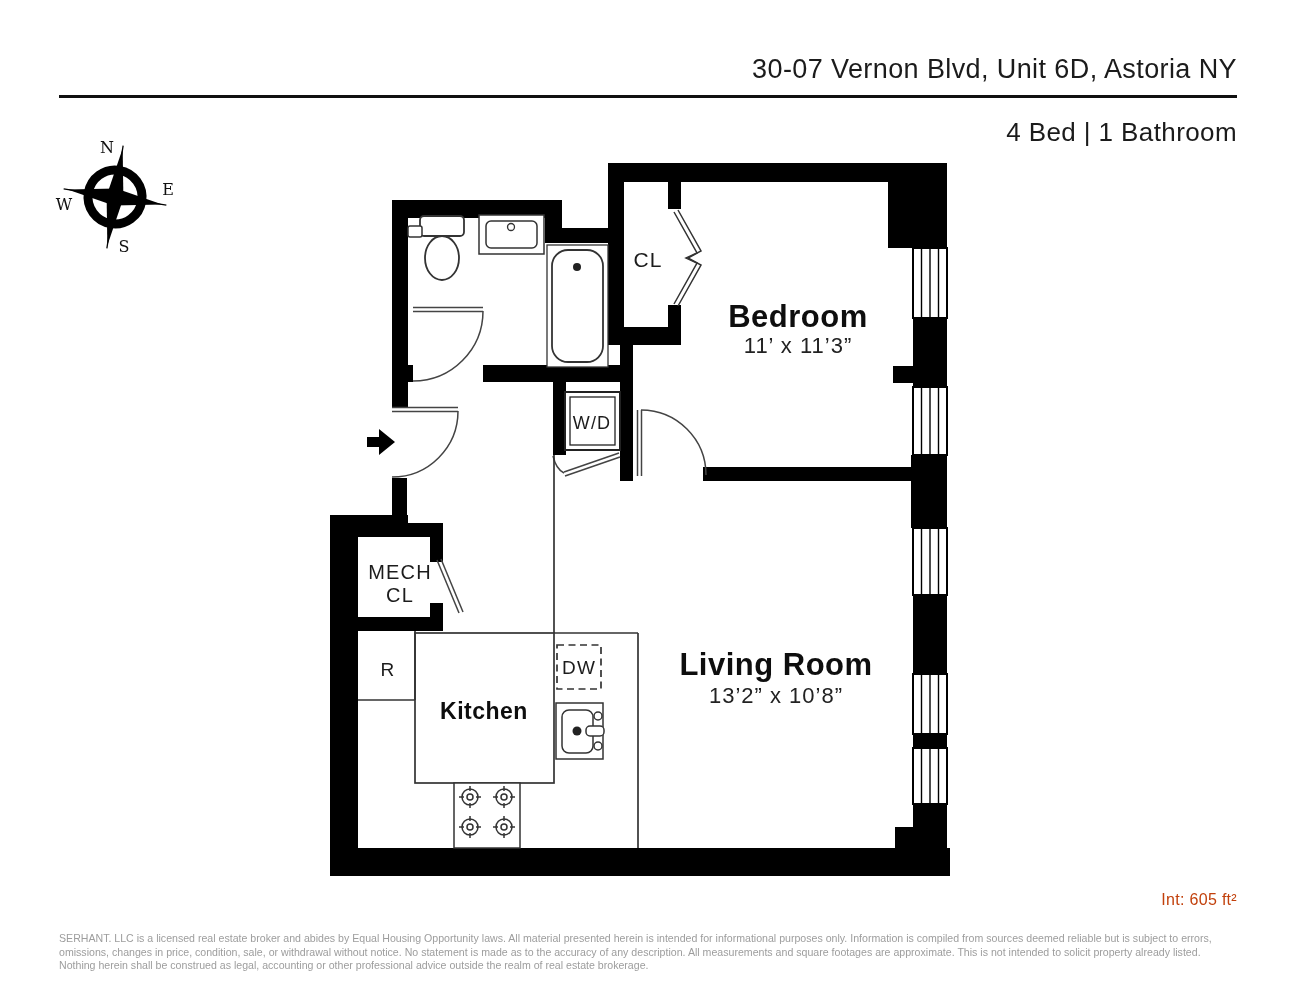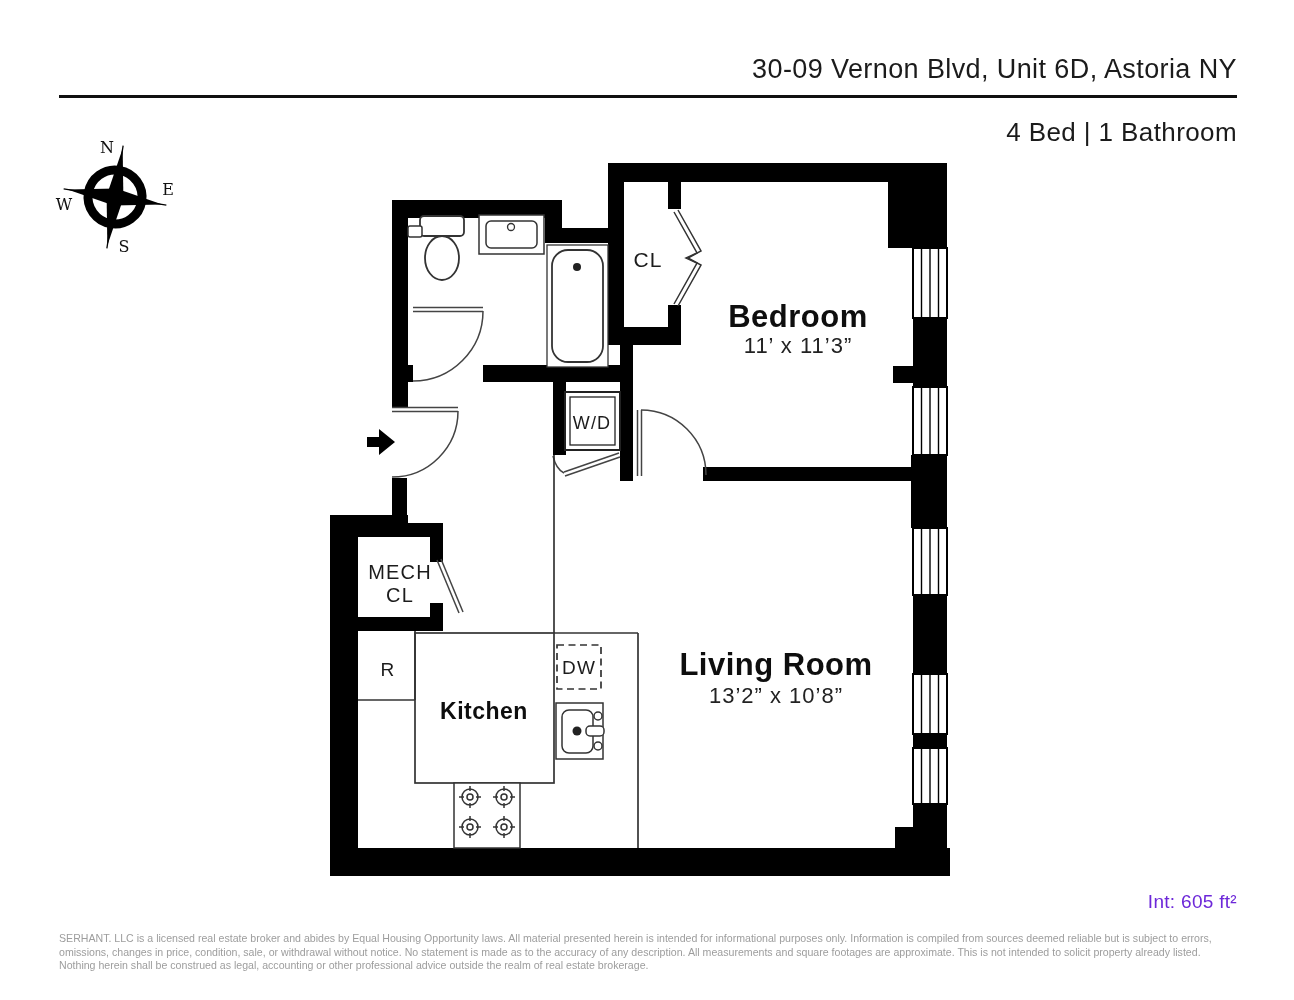--- a/index.html
+++ b/index.html
@@ -13,38 +13,38 @@
   .title-rule {
     position: absolute; top: 95px; left: 59px; width: 1178px; height: 3px;
     background: #101010;
   }
   .page-subtitle {
     position: absolute; top: 117px; right: 57px;
     font-size: 26px; font-weight: 500; color: #1b1b1b; letter-spacing: 0.4px;
   }
   .area-note {
     position: absolute; top: 891px; right: 57px;
-    font-size: 19px; color: #6d28d9; letter-spacing: 0.3px;
+    font-size: 16px; color: #c2410c; letter-spacing: 0.3px;
   }
   .disclaimer {
     position: absolute; top: 932px; left: 59px; width: 1160px;
     font-size: 10.6px; line-height: 13.6px; color: #9d9d9d;
   }
   svg.plan { position: absolute; left: 0; top: 0; }
 
   .room-name { font-family: "Liberation Sans", sans-serif; font-weight: bold; font-size: 31px; fill: #0e0e0e; letter-spacing: 0.5px; text-anchor: middle; }
   .room-dims { font-family: "Liberation Sans", sans-serif; font-size: 22px; fill: #222; letter-spacing: 1px; text-anchor: middle; }
   .kitchen-name { font-family: "Liberation Sans", sans-serif; font-weight: bold; font-size: 23px; fill: #0e0e0e; letter-spacing: 0.5px; text-anchor: middle; }
   .small-label { font-family: "Liberation Sans", sans-serif; font-size: 19px; fill: #1c1c1c; letter-spacing: 1.2px; text-anchor: middle; }
   .compass-letter { font-family: "DejaVu Serif", serif; font-size: 16px; fill: #111; text-anchor: middle; }
 </style>
 </head>
 <body>
 
-<div class="page-title">30-09 Vernon Blvd, Unit 6D, Astoria NY</div>
+<div class="page-title">30-07 Vernon Blvd, Unit 6D, Astoria NY</div>
 <div class="title-rule"></div>
 <div class="page-subtitle">4 Bed | 1 Bathroom</div>
 <div class="area-note">Int: 605 ft²</div>
 <div class="disclaimer">SERHANT. LLC is a licensed real estate broker and abides by Equal Housing Opportunity laws. All material presented herein is intended for informational purposes only. Information is compiled from sources deemed reliable but is subject to errors, omissions, changes in price, condition, sale, or withdrawal without notice. No statement is made as to the accuracy of any description. All measurements and square footages are approximate. This is not intended to solicit property already listed. Nothing herein shall be construed as legal, accounting or other professional advice outside the realm of real estate brokerage.</div>
 
 <svg class="plan" width="1294" height="1000" viewBox="0 0 1294 1000">
 
   <g>
     <g transform="translate(115,197) rotate(9)">
       <circle r="27" fill="none" stroke="#000" stroke-width="9"></circle>

